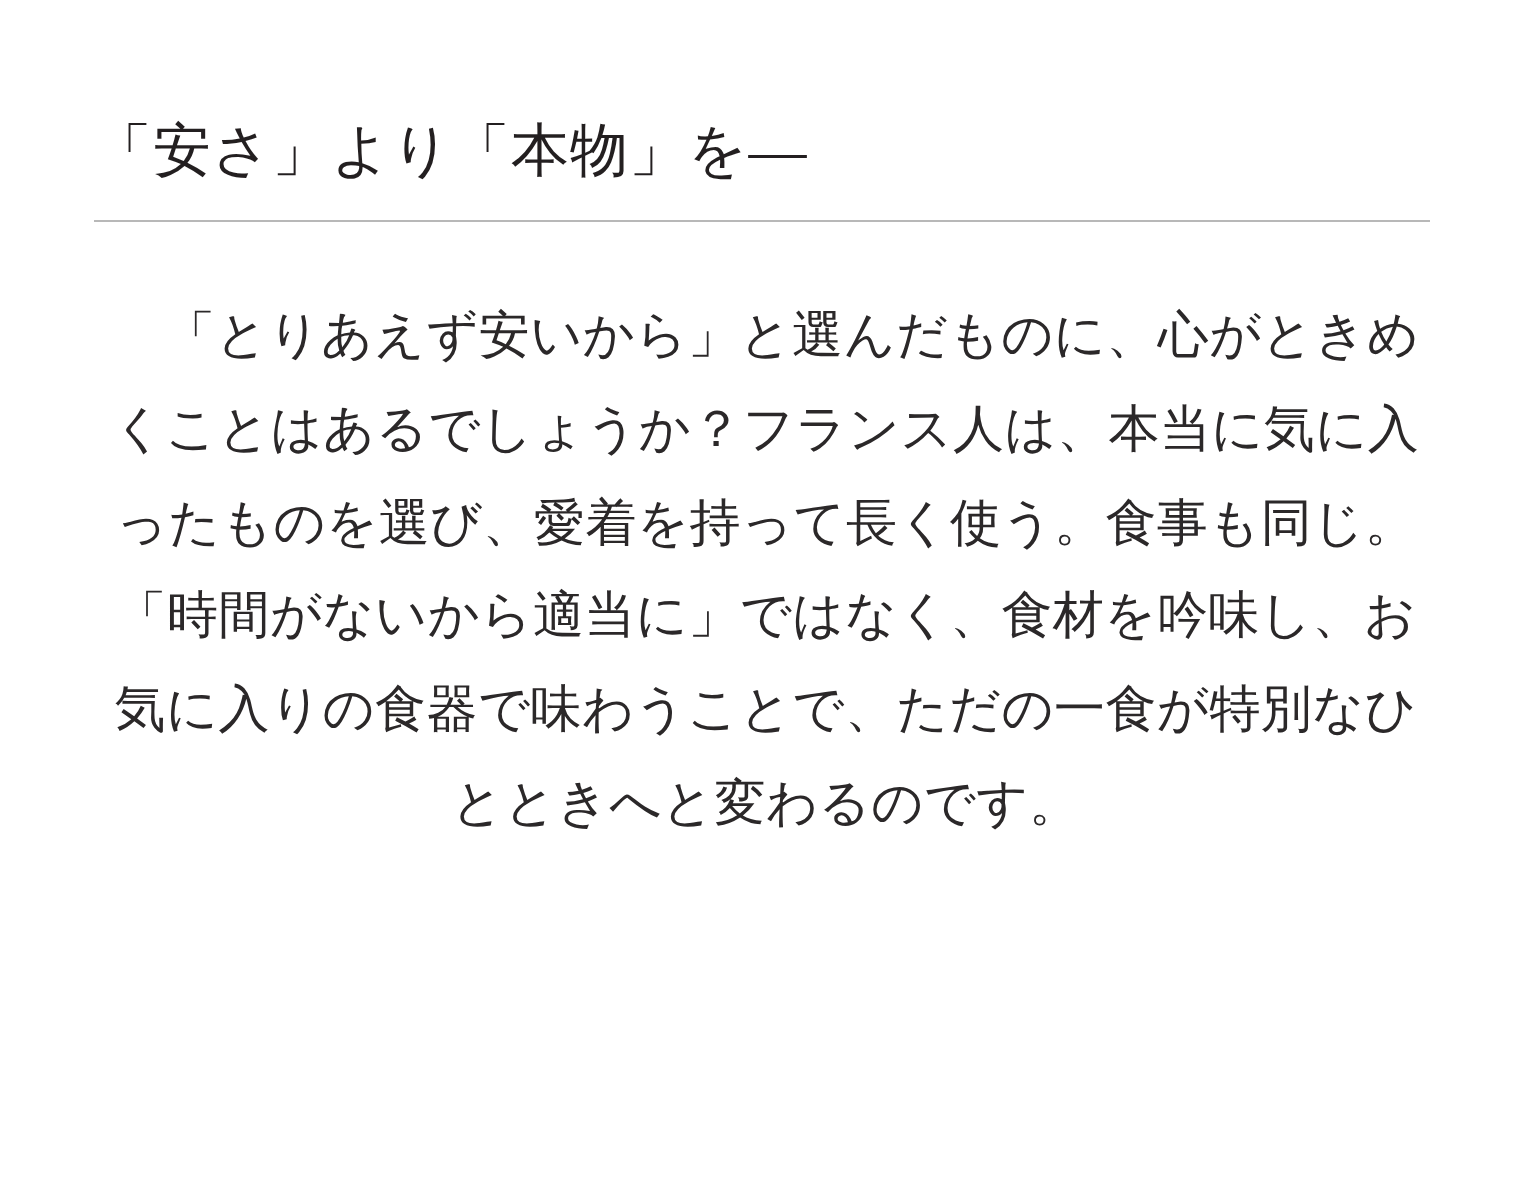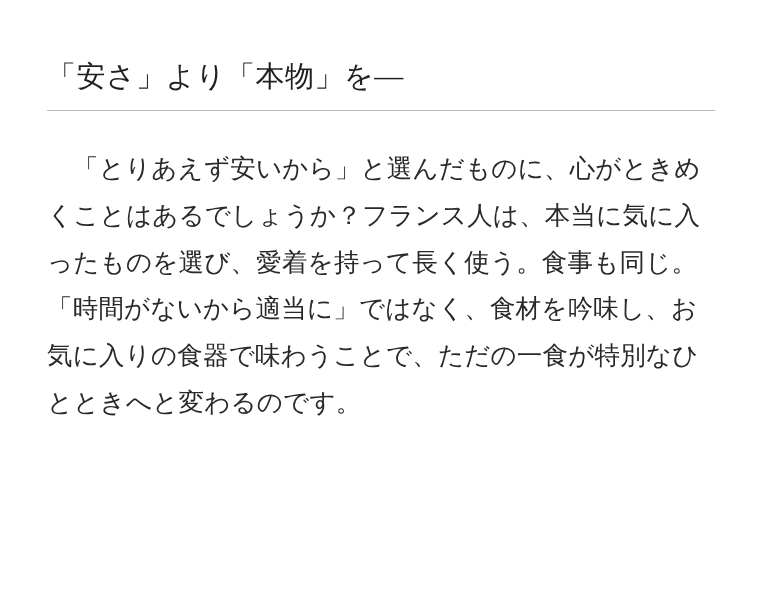--- a/index.html
+++ b/index.html
@@ -52,21 +52,21 @@
   }
   .body-copy {
     margin-top: 34px;
     width: 672px;
     font-family: "Liberation Sans", sans-serif;
     font-size: 25.5px;
     line-height: 1.83;
     color: #2b2829;
     letter-spacing: 0.2px;
     font-weight: 400;
-    text-align: left;
+    text-align: center;
   }
   .body-copy .indent {
     display: inline-block;
     width: 26px;
   }
 </style>
 </head>
 <body>
 
 <div class="page">

